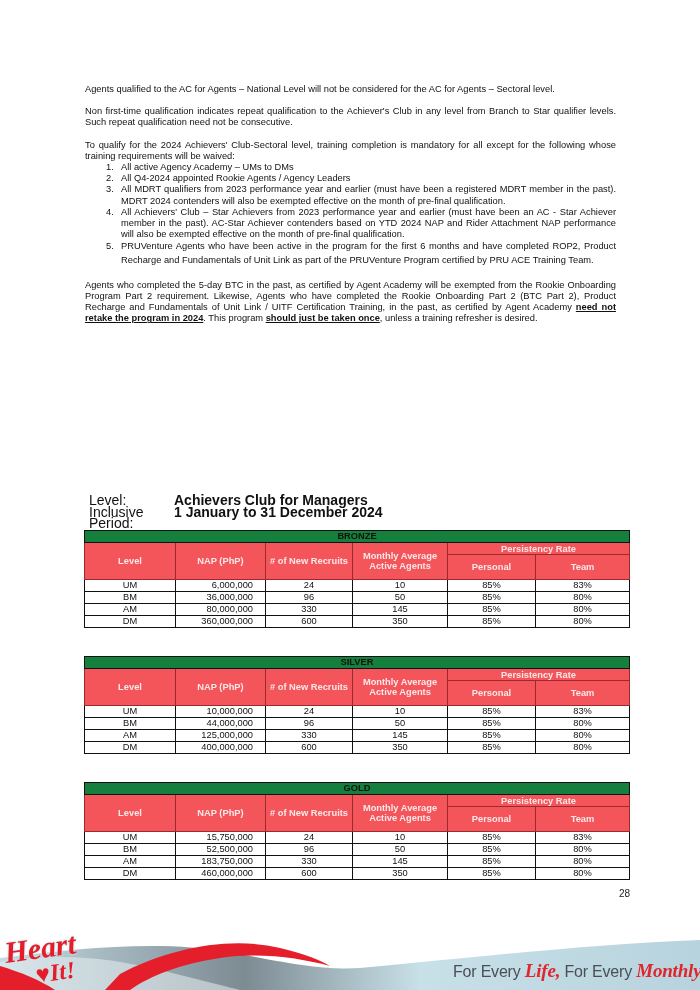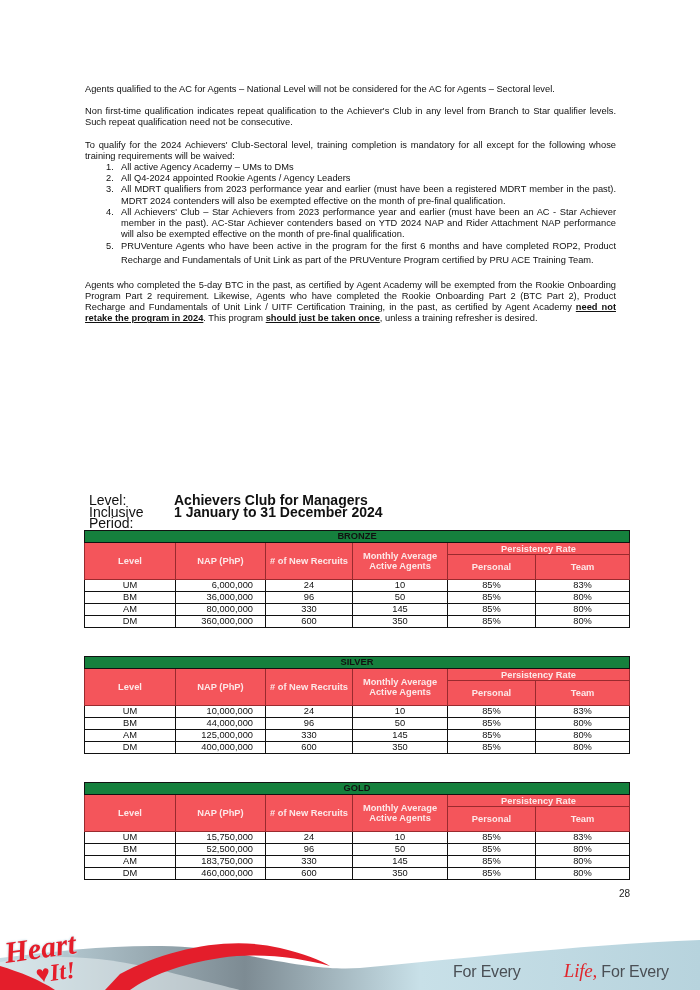--- a/index.html
+++ b/index.html
@@ -44,21 +44,21 @@
   table.tier col.c6 { width:94px; }
   table.tier tr:last-child td { border-bottom:1.4px solid #111;margin-top:33px; }
 
   .pagenum { position:absolute; left:603px; top:888px; font-size:10px; color:#222;margin-left:16px; }
 
   .footer { position:absolute; left:0; top:918px; width:700px; height:72px; }
   .tagline {
     position:absolute; left:453px; top:960px; font-size:16px; color:#4a4f55; white-space:nowrap;
     font-family:"Liberation Sans", sans-serif; letter-spacing:-0.2px;
   }
-  .tagline .script { color:#e0262d; font-family:"Liberation Serif", serif; font-style:italic; font-weight:normal; font-size:19px;margin-left:39px; }
+  .tagline .script { color:#e0262d; font-family:"Liberation Serif", serif; font-style:italic; font-weight:bold; font-size:19px; }
   .logo {
     position:absolute; left:6px; top:935px; font-family:"Liberation Serif", serif; font-style:italic; font-weight:bold;
     color:#e51d2a; font-size:30px; line-height:26px; transform:rotate(-8deg);
     text-shadow: 0 0 3px #cfe3ea, 0 0 2px #cfe3ea;
   }
   .logo .l2 { display:block; font-size:24px; margin-left:28px; }
 </style>
 </head>
 <body>
 

